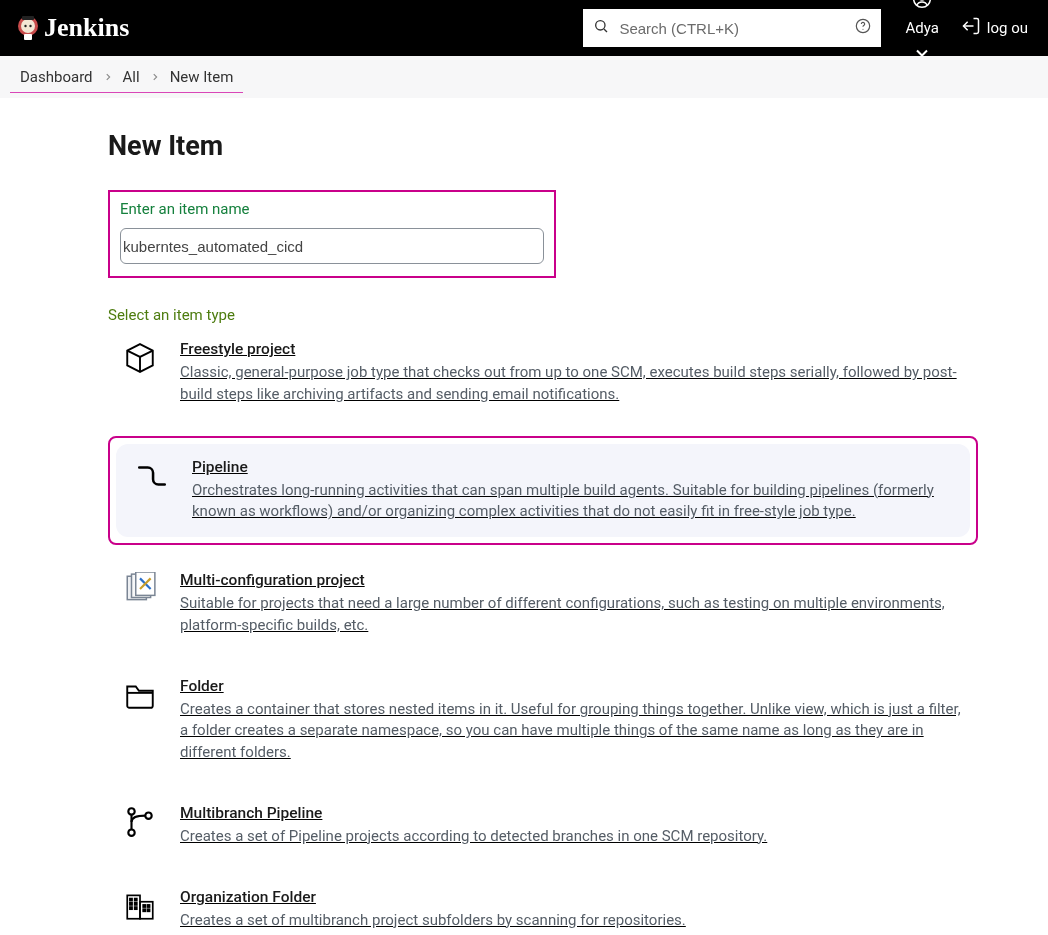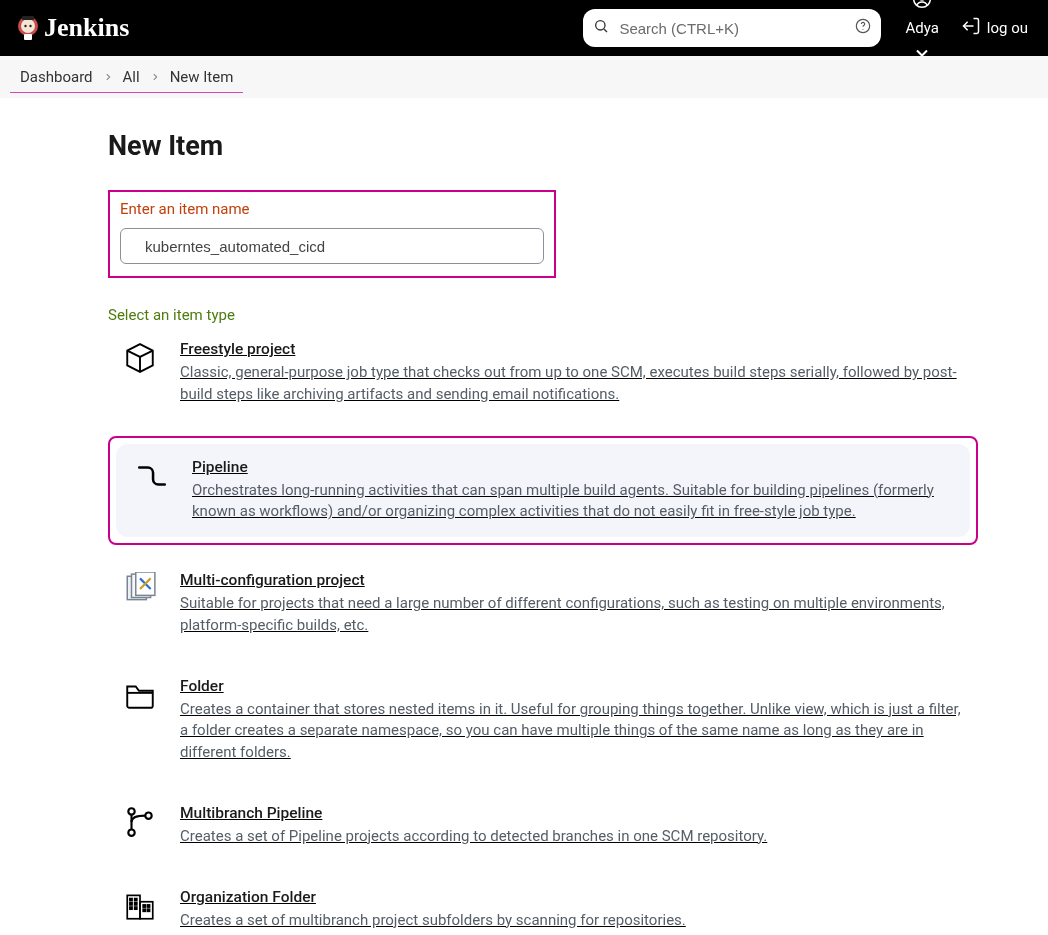--- a/index.html
+++ b/index.html
@@ -31,21 +31,21 @@
   .jenkins-head svg { width:32px; height:32px; }
   .brand {
     font-family: Georgia, "Times New Roman", serif;
     font-weight: 700;
     font-size: 26px;
     color: #fff;
   }
   .header-spacer { flex: 1; }
   .search-box {
     background: #fff;
-    border-radius: 12px;
+    border-radius: 0;
     height: 38px;
     width: 298px;
     display: flex;
     align-items: center;
     padding: 0 10px;
     gap: 10px;
   }
   .search-icon svg, .help-icon svg { width:16px; height:16px; }
   .search-input {
     flex: 1;
@@ -109,29 +109,29 @@
     margin-bottom: 28px;
   }
   .name-block {
     border: 2px solid #c9008a;
     padding: 8px 10px 12px 10px;
     display:inline-block;
     margin-bottom: 28px;
   }
   .name-label {
     font-size:15px;
-    color:#c2410c;
+    color:#15803d;
     margin-bottom: 10px;
   }
   .name-input {
     width: 424px;
     height: 36px;
     border: 1px solid #8a9199;
     border-radius: 6px;
-    padding: 0 24px;
+    padding: 0 2px;
     font-size:15px;
     background:#fff;
     color:#444;
   }
   .section-label {
     font-size:15px;
     color:#4d7c0f;
     margin-bottom: 6px;
   }
 

